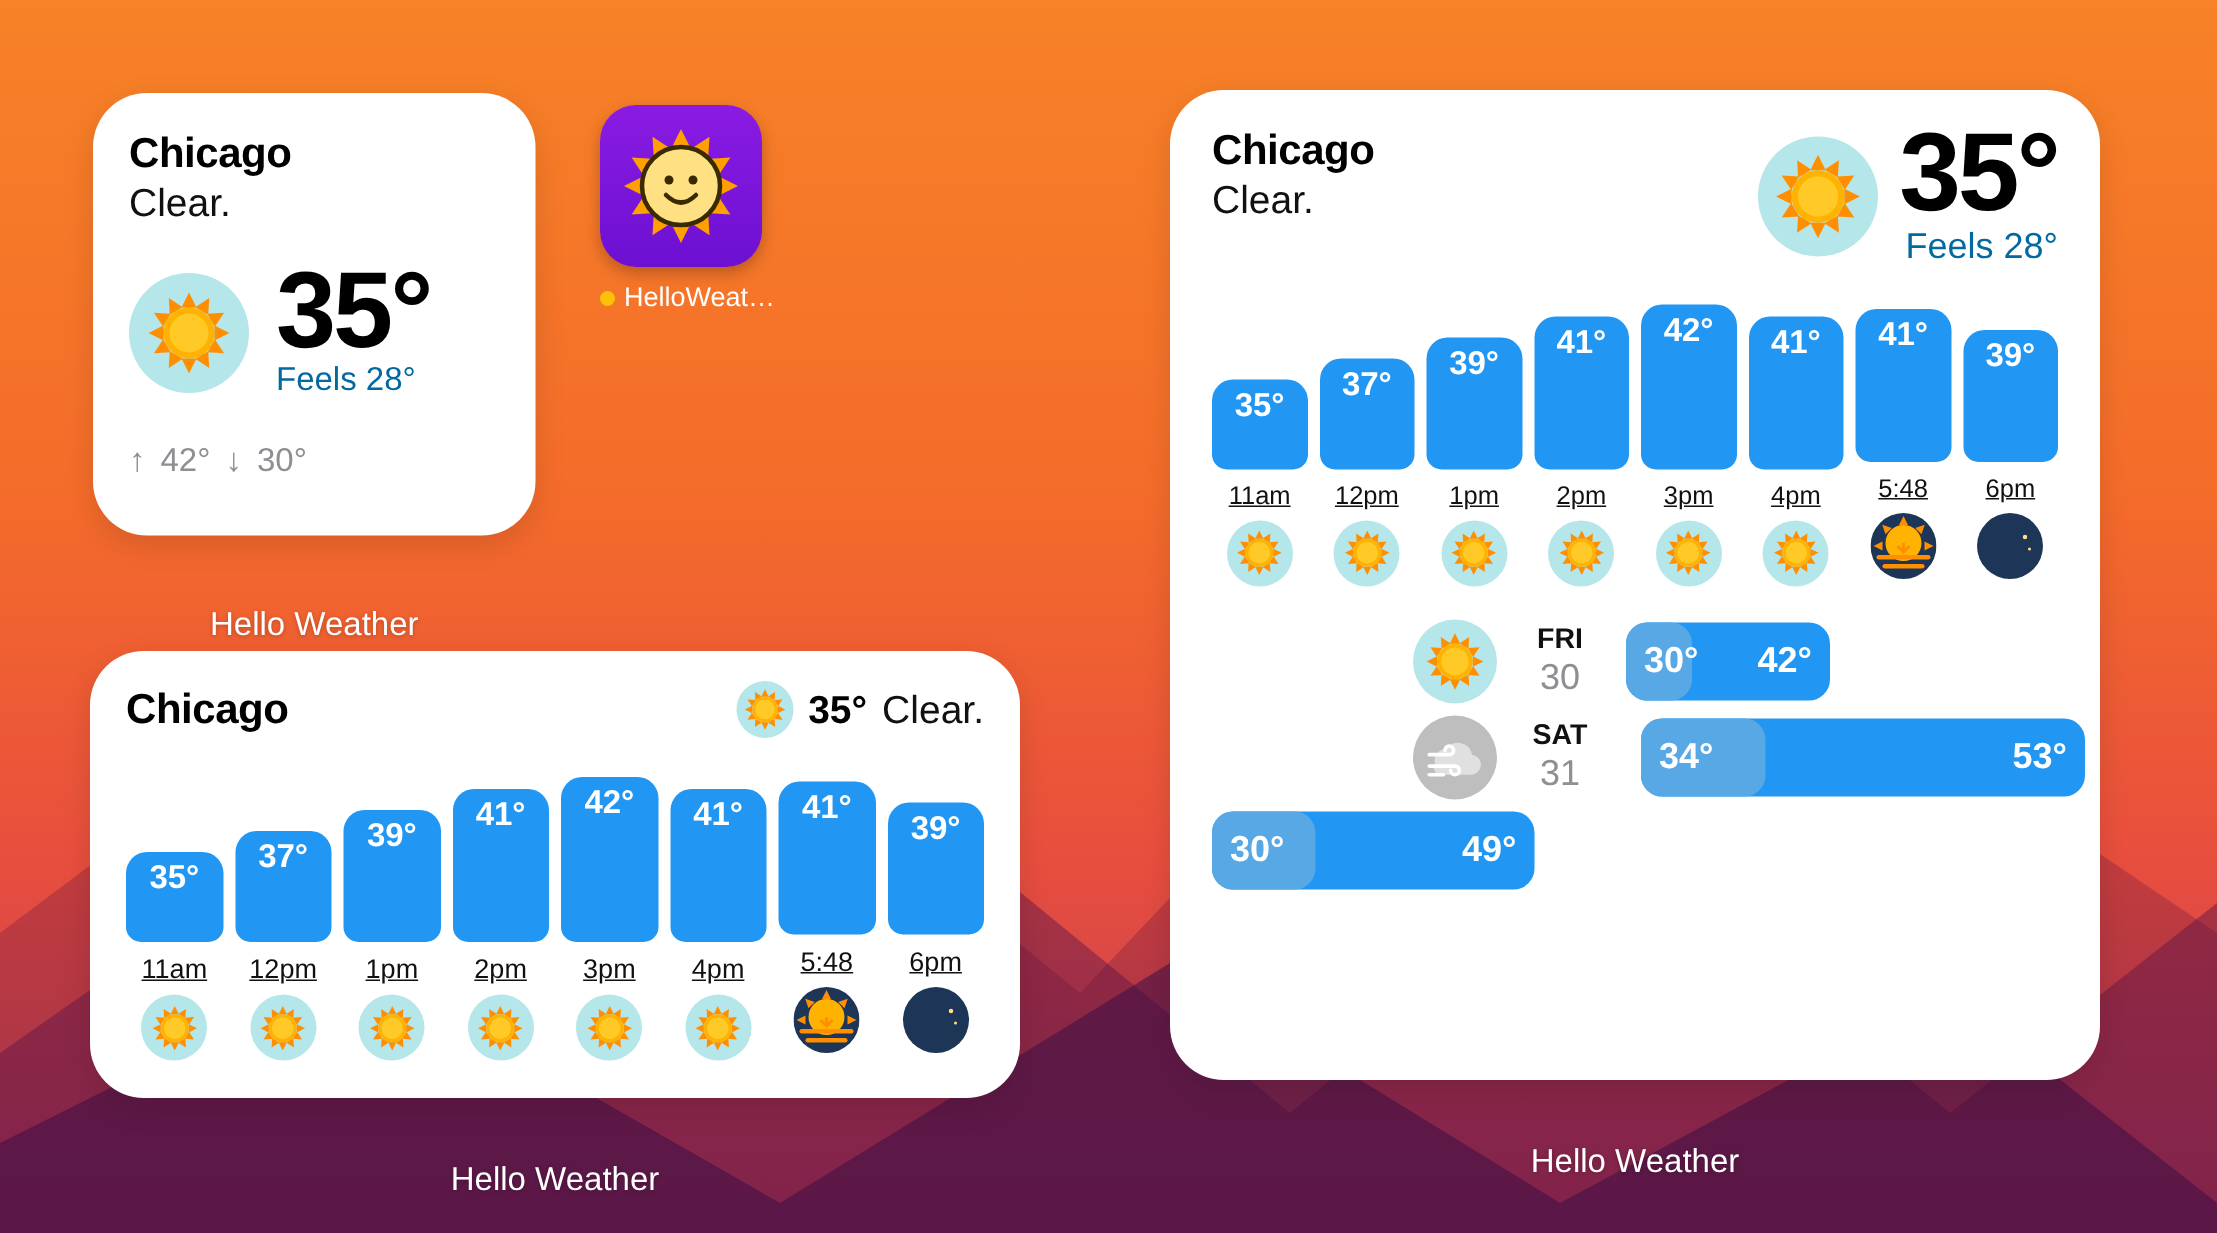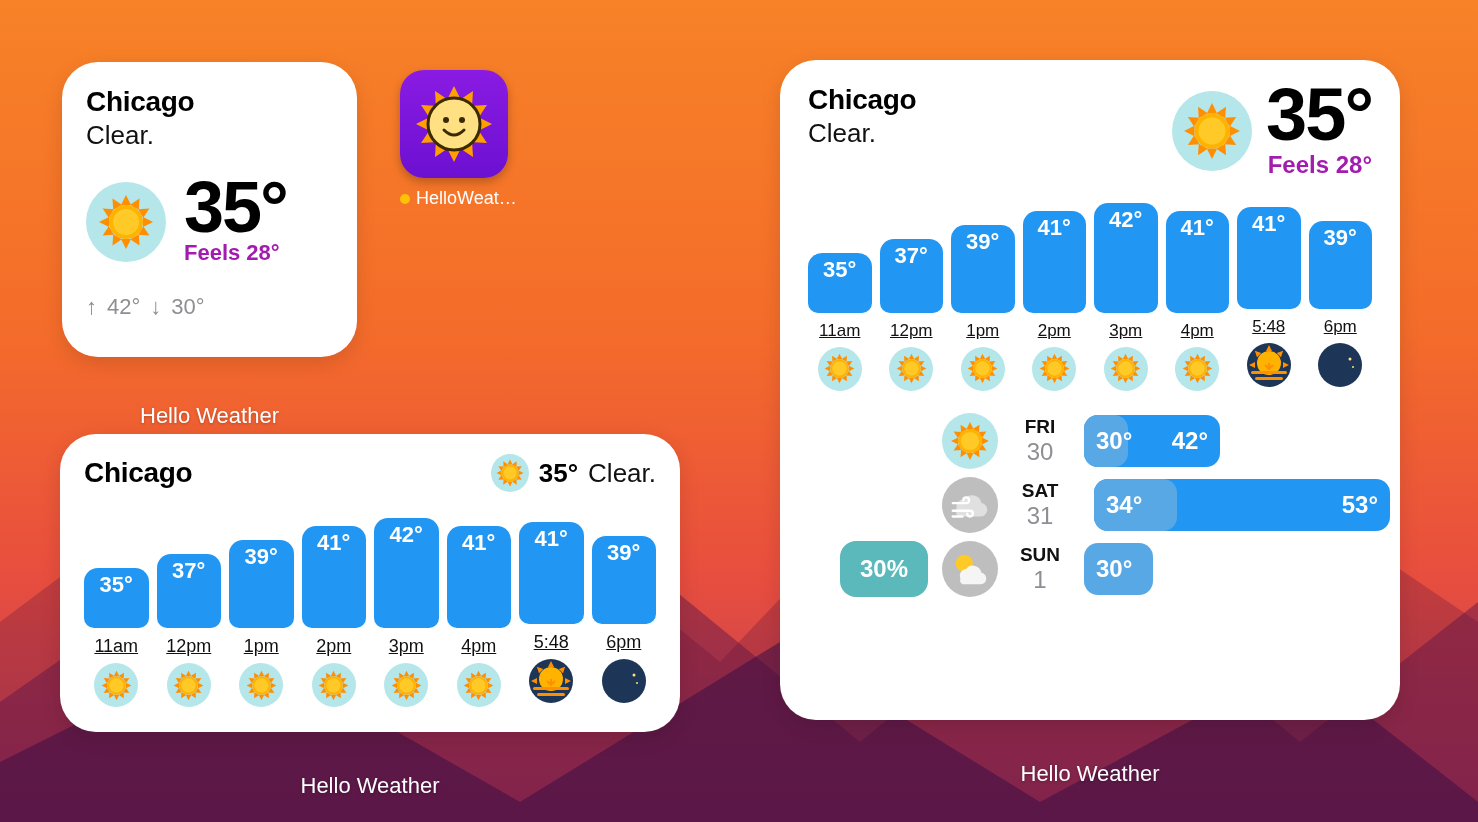--- a/index.html
+++ b/index.html
@@ -26,21 +26,21 @@
   }
   .widget-small {
     left: 62px; top: 62px;
     width: 295px; height: 295px;
     padding: 24px 24px 18px 24px;
   }
   .loc { font-size: 28px; font-weight: 700; color: #000; letter-spacing: -0.3px; }
   .cond { font-size: 26px; font-weight: 400; color: #111; margin-top: 2px; }
   .row-temp { display:flex; align-items:center; gap: 18px; margin-top: 26px; }
   .temp-big { font-size: 72px; font-weight: 700; color:#000; letter-spacing:-2px; line-height:0.85; }
-  .feels { font-size: 22px; color:#a21caf; font-weight:700; margin-top:2px; }
+  .feels { font-size: 22px; color:#0369a1; font-weight:400; margin-top:2px; }
   .hilo { margin-top: 28px; font-size: 22px; color:#8e8e93; font-weight:500; display:flex; gap:10px; align-items:center; }
   .hilo .arr { display:inline-block; }
   .caption {
     position:absolute;
     text-align:center; color:#fff; font-size:22px; font-weight:500;
     text-shadow:0 1px 3px rgba(0,0,0,.25);
     margin-top:28px;
   }
   .caption-small { left:62px; width:295px; top: 375px; }
 
@@ -482,33 +482,25 @@
             <span></span>
             <span>53°</span>
           </div>
           <div class="range-bar range-low" style="left:10px;width:83px">
             <span>34°</span>
             <span></span>
           </div>
         </div>
       </div>
       <div class="day-row">
-        <div class="day-left">
-          <div class="precip-badge">30%</div>
-          <div class="cloud-disk">
-            <svg width="42" height="42" viewBox="-22 -22 44 44">
-              <use href="#partly-cloudy-icon"></use>
-            </svg>
-          </div>
-          <div class="day-lab">
-            <div class="dow">SUN</div>
-            <div class="dom">1</div>
-          </div>
-        </div>
         <div class="range-track">
+          <div class="range-bar range-high" style="left:0px;width:215px">
+            <span></span>
+            <span>49°</span>
+          </div>
           <div class="range-bar range-low" style="left:0px;width:69px">
             <span>30°</span>
             <span></span>
           </div>
         </div>
       </div>
     </div>
 </div>
 <div class="caption caption-large">Hello Weather</div>
 

